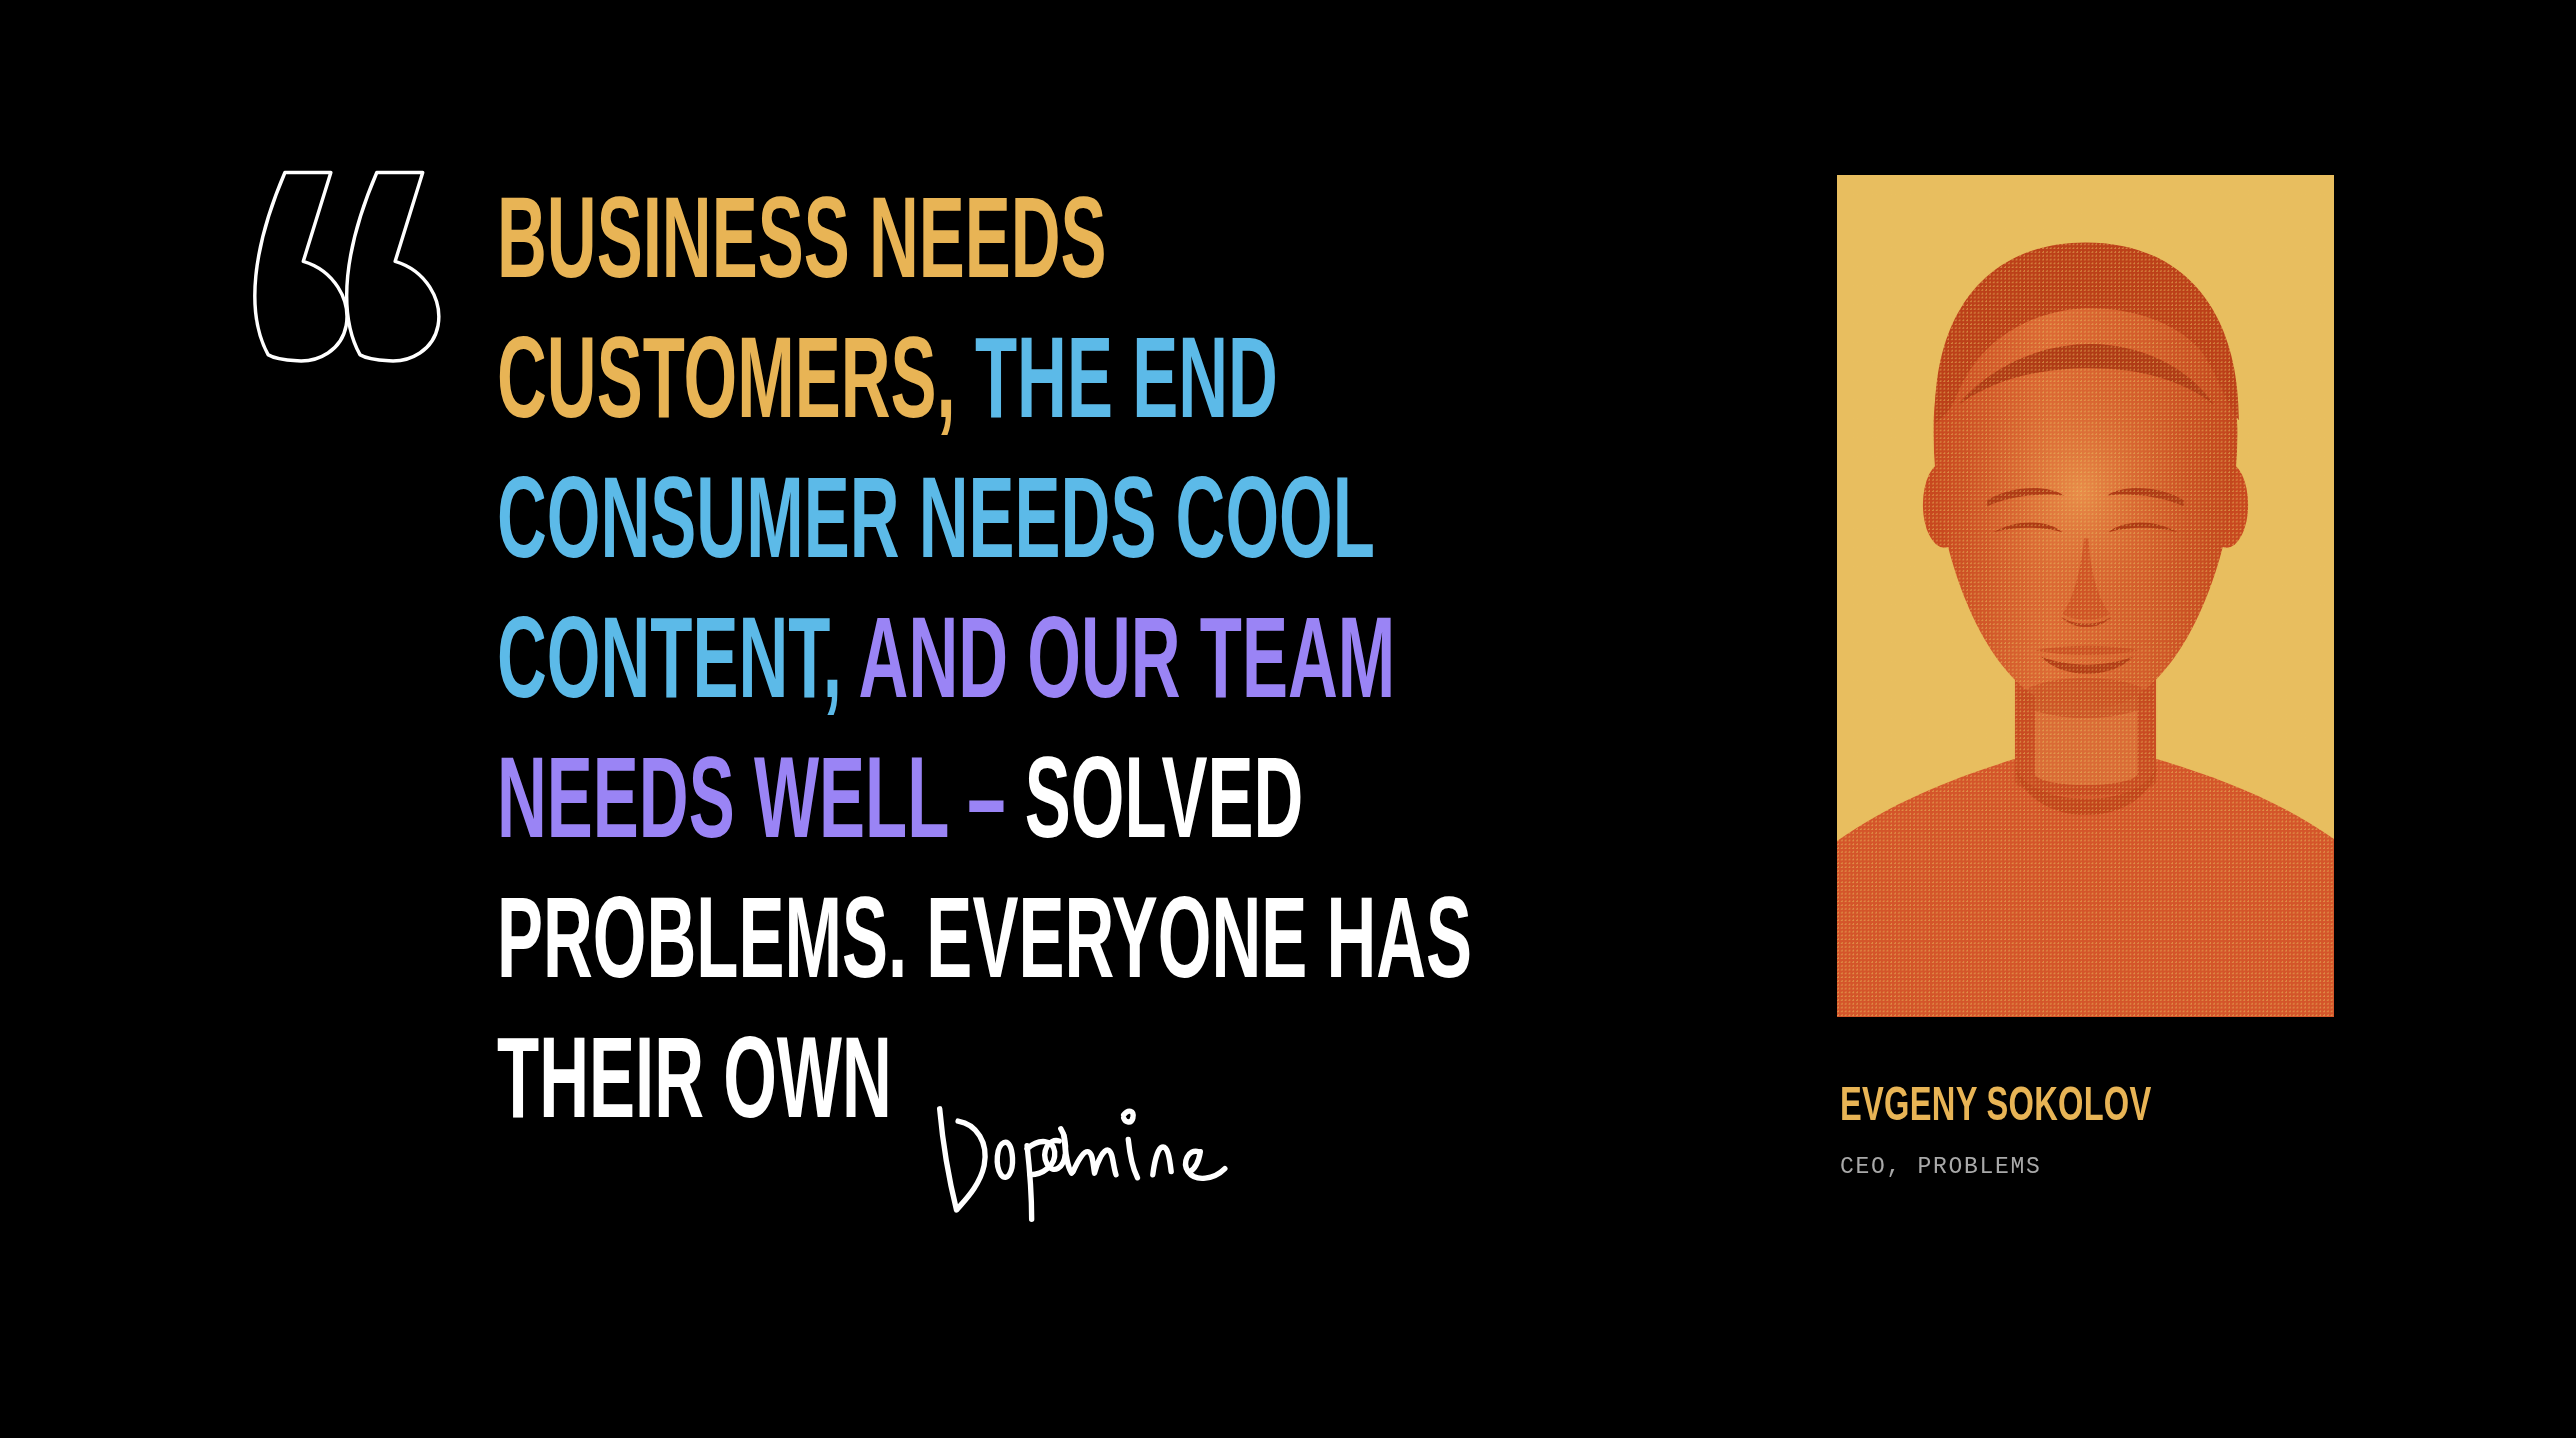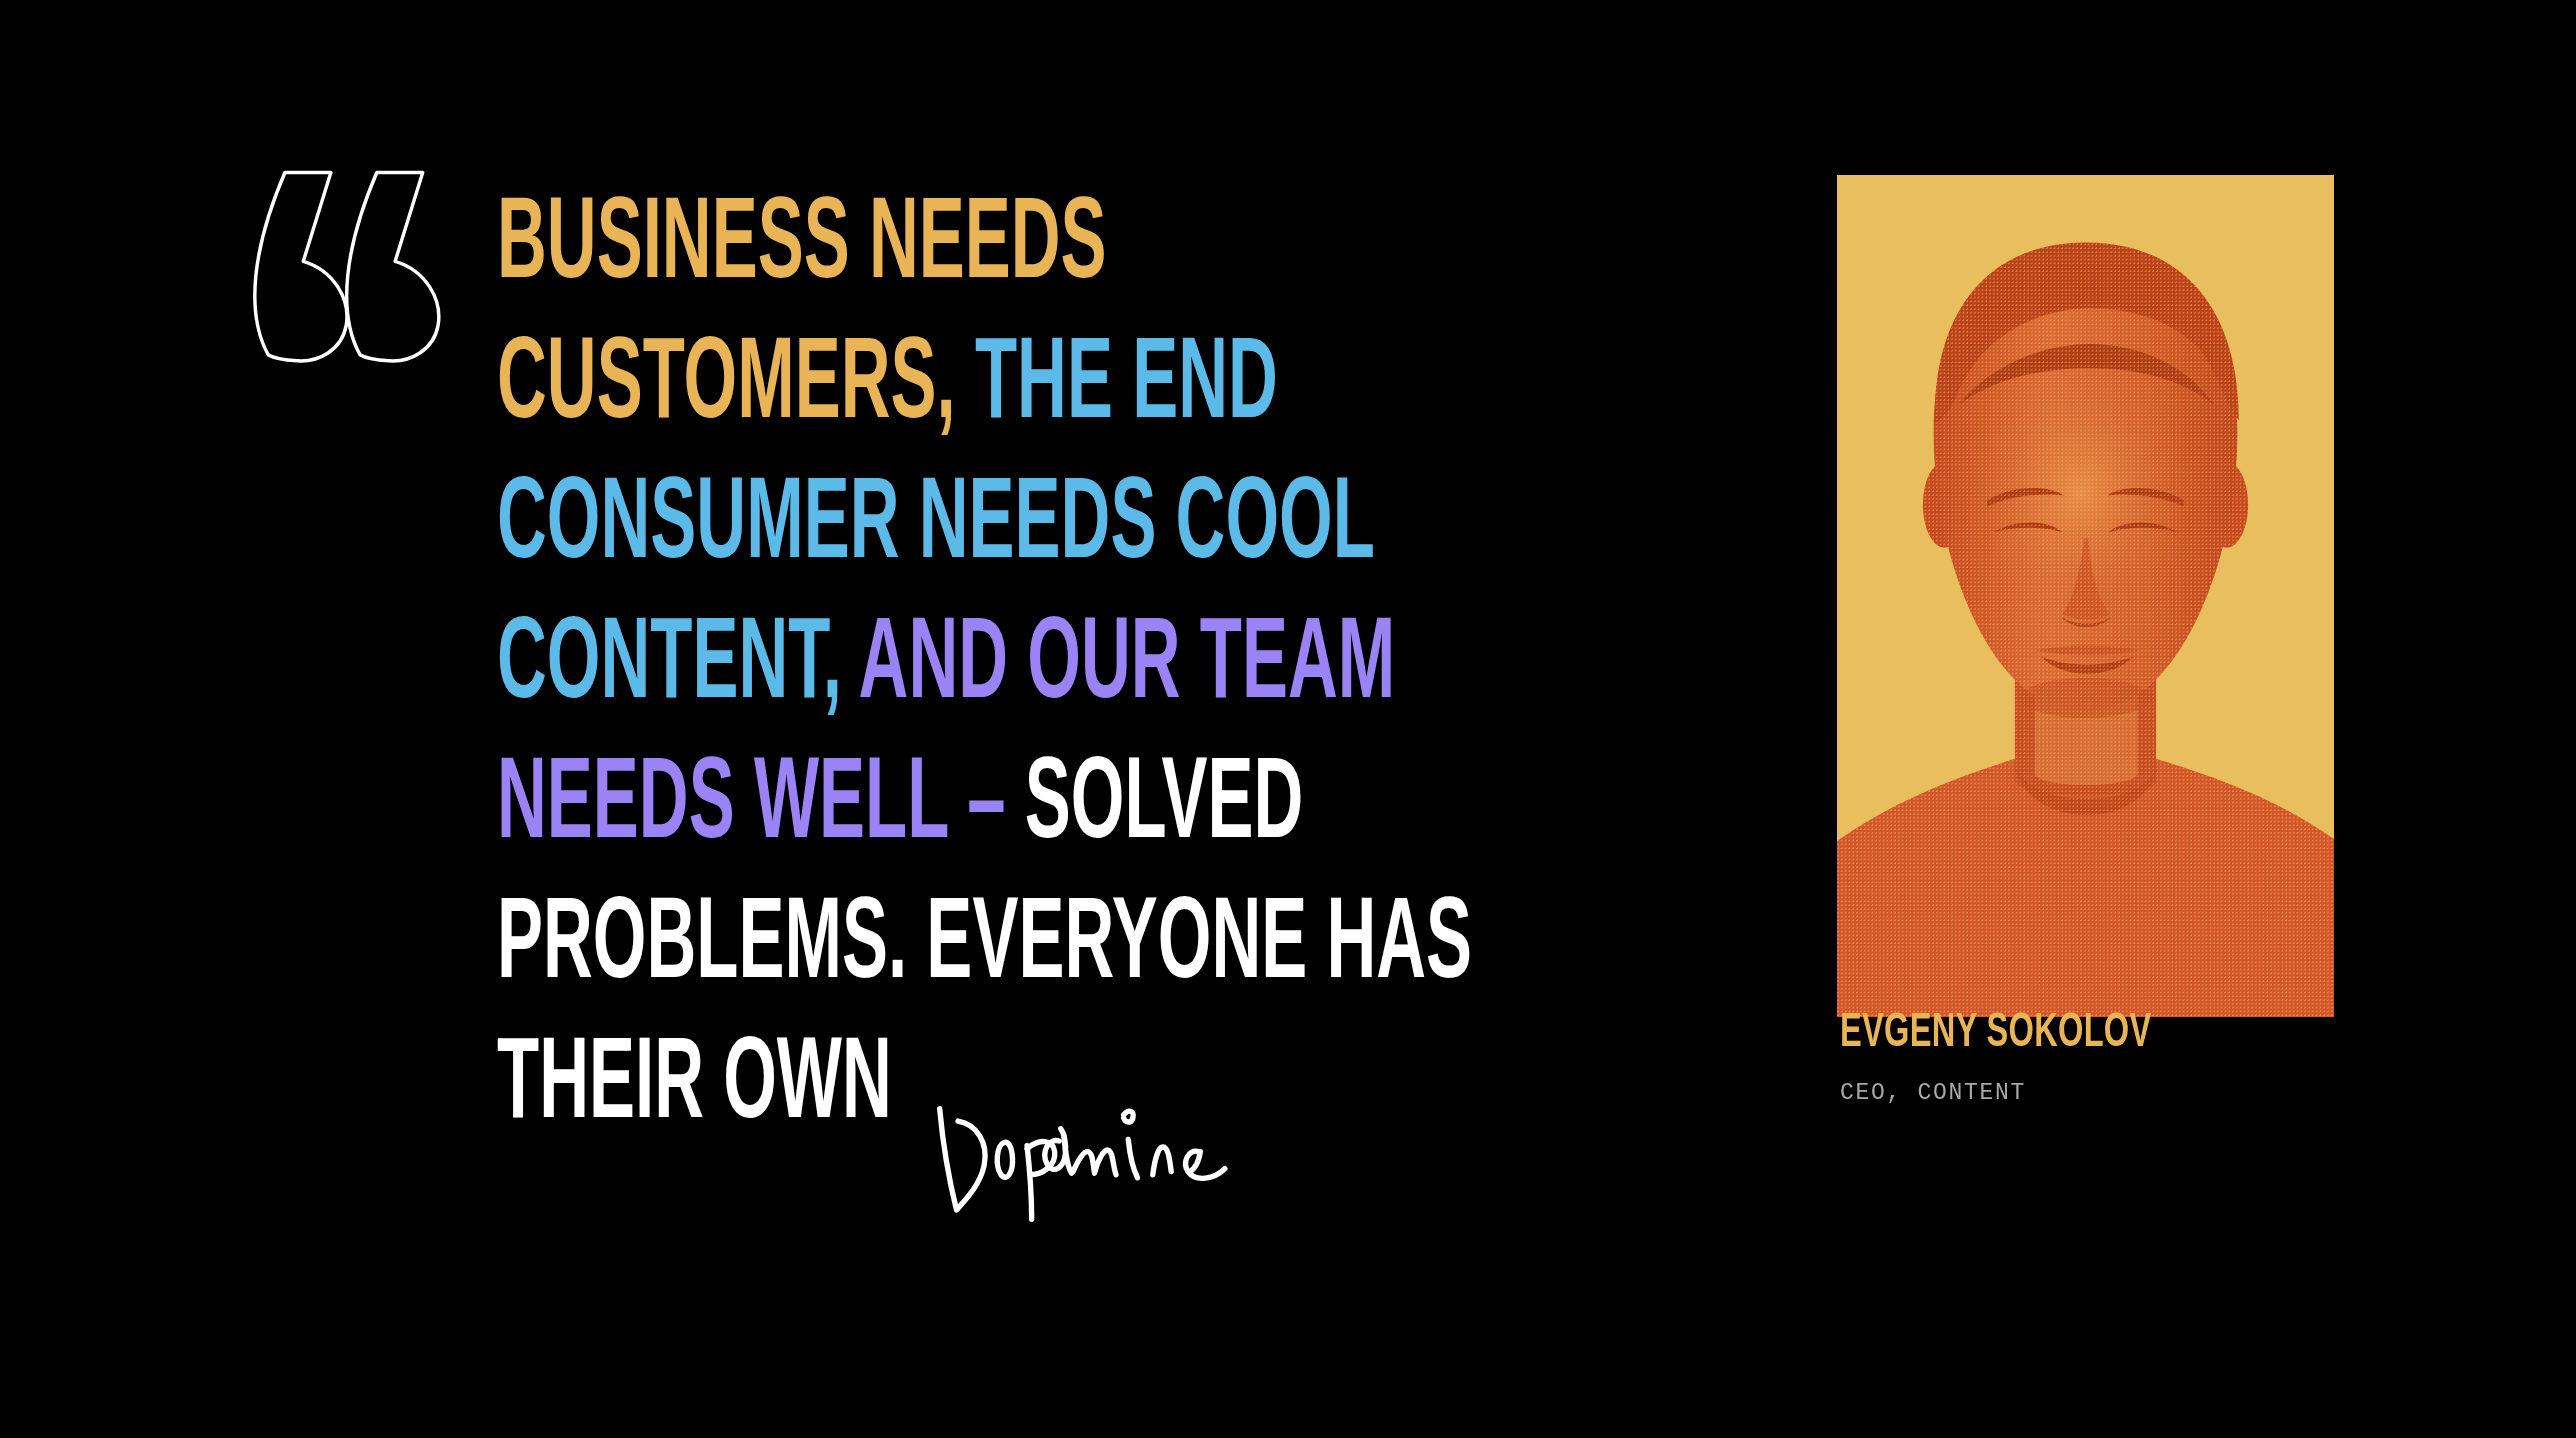--- a/index.html
+++ b/index.html
@@ -73,21 +73,21 @@
     background-image:
       radial-gradient(circle at 1.2px 1.2px, rgba(232,190,95,0.55) 0.8px, rgba(0,0,0,0) 1px);
     background-size:3.8px 3.8px;
     mix-blend-mode:normal;
     pointer-events:none;
   }
 
   
   #attribution {
     position:absolute;
-    left:1840px; top:1006px;
+    left:1840px; top:1080px;
     width:583px;
   }
   #person-name {
     font-family:"Liberation Sans Narrow","Liberation Sans", sans-serif;
     font-weight:700;
     font-size:48px;
     line-height:48px;
     letter-spacing:0.4px;
     color:#E8B455;
     transform:scaleX(0.68);
@@ -243,17 +243,17 @@
       <ellipse cx="324" cy="682" rx="86" ry="26" fill="#C44A20" opacity="0.6"></ellipse>
 
       <path d="M 232 770 C 250 828, 400 828, 418 770
                C 404 856, 246 856, 232 770 Z" fill="#C2451C"></path>
     </svg>
     <div id="halftone"></div>
   </div>
 
   <div id="attribution">
     <div id="person-name">EVGENY SOKOLOV</div>
-    <div id="person-role">CEO, CONTENT</div>
+    <div id="person-role">CEO, PROBLEMS</div>
   </div>
 
 </div>
 
 
 </body></html>

